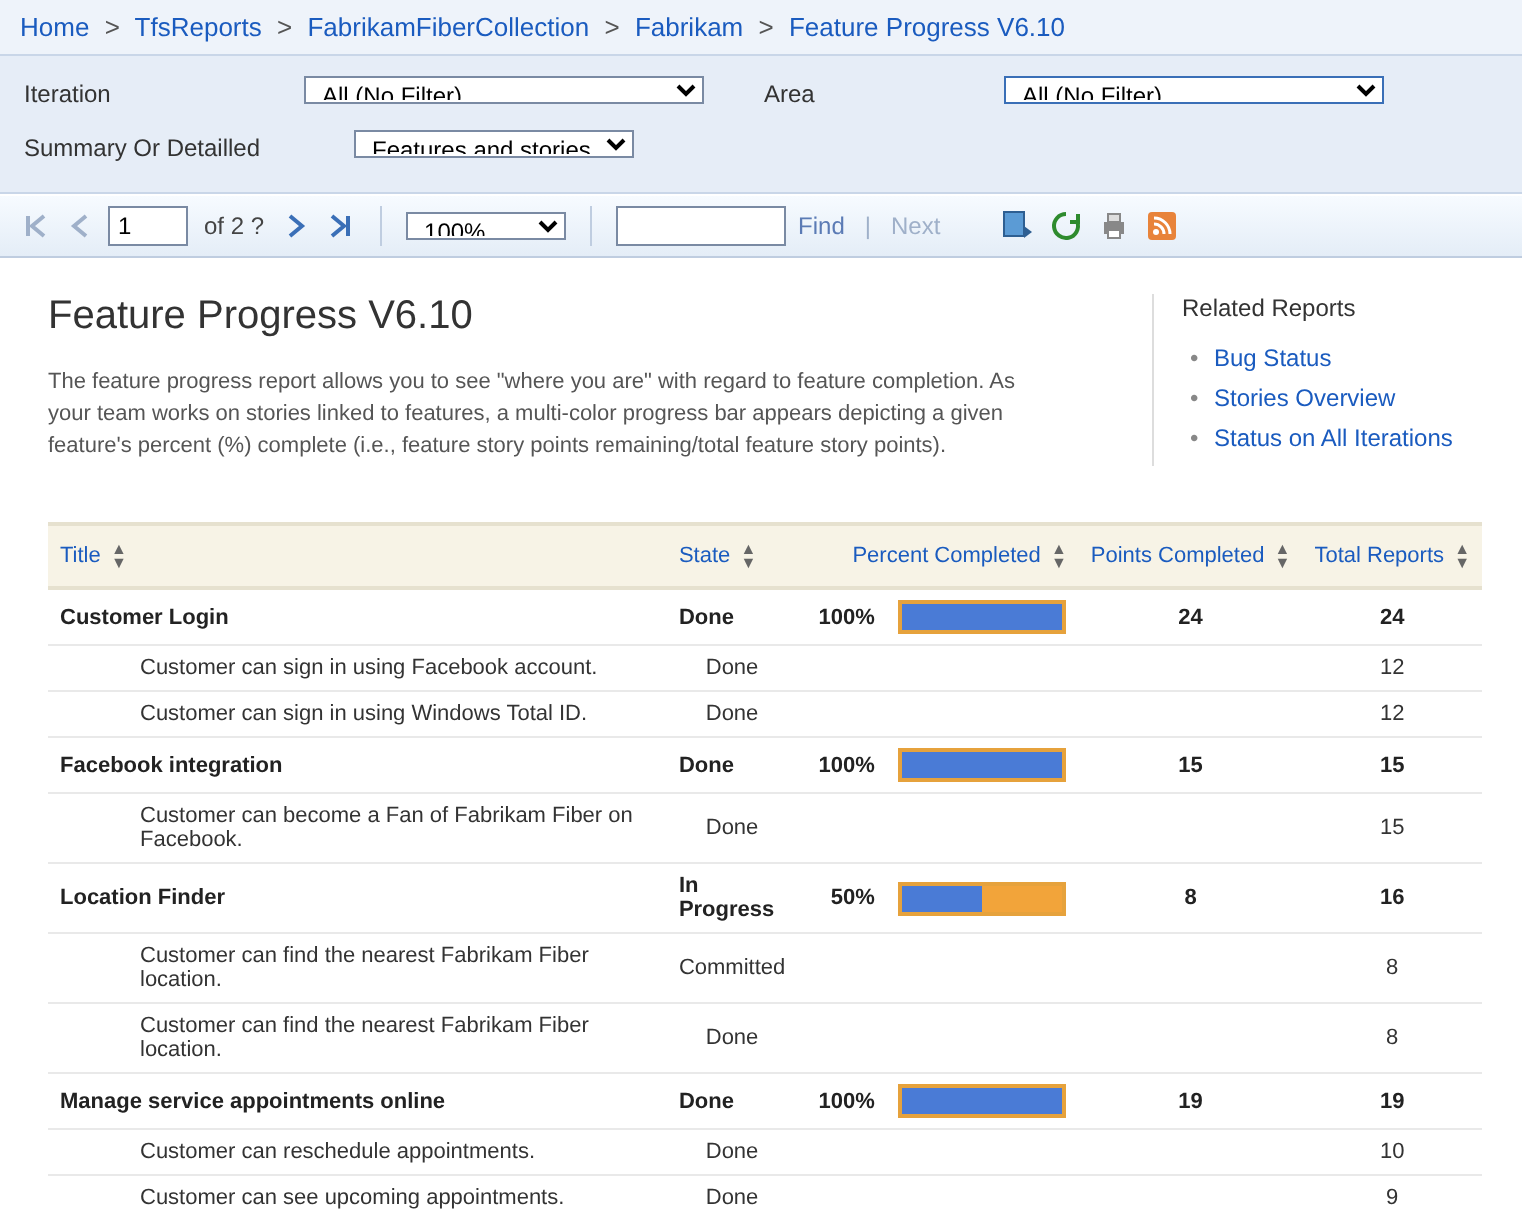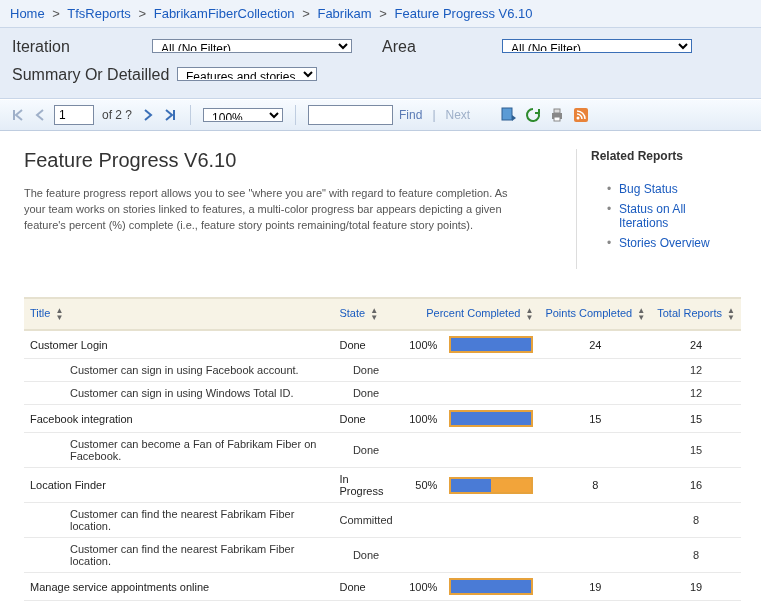--- a/index.html
+++ b/index.html
@@ -30,21 +30,21 @@
     padding: 10px 12px 14px 12px;
   }
   .param-row {
     display: flex;
     align-items: center;
     margin-bottom: 10px;
   }
   .param-row:last-child { margin-bottom: 0; }
   .param-label {
     color: #333;
-    font-size: 16px;
+    font-size: 12px;
   }
   .col1l { width: 140px; }
   .col1c { width: 230px; }
   .col2l { width: 120px; }
   .col2c { width: 180px; }
 
   select {
     font-family: inherit;
     font-size: 12px;
     background: #fff;
@@ -113,25 +113,25 @@
     line-height: 1.45;
     max-width: 500px;
   }
   .related {
     width: 165px;
     border-left: 1px solid #ddd;
     padding-left: 14px;
     font-size: 12px;
   }
   .related-h {
-    font-weight: bold;
+    font-weight: normal;
     color: #333;
     margin-bottom: 8px;
   }
-  .related ul { list-style: none; margin: 16px; padding: 0; }
+  .related ul { list-style: none; margin: 4px; padding: 0; }
   .related li {
     padding: 3px 0 3px 12px;
     position: relative;
   }
   .related li::before {
     content: "•";
     position: absolute;
     left: 0;
     color: #888;
   }
@@ -163,21 +163,21 @@
     margin-left: 2px;
     line-height: 7px;
     font-size: 8px;
     color: #666;
   }
   .grid tbody td {
     padding: 5px 6px;
     border-bottom: 1px solid #e9e9e9;
     vertical-align: middle;
   }
-  .grid tbody tr.feature td { font-weight: normal; color: #222; }
+  .grid tbody tr.feature td { font-weight: bold; color: #222; }
   .grid tbody tr.story td.title-cell { padding-left: 46px; color: #333; }
   .grid td.nr { text-align: center; }
   .grid td.state { color: #333; }
   .grid td.title-cell { width: 360px; }
 
   .bar-wrap {
     border: 2px solid #e6a23c;
     height: 17px;
     width: 84px;
     background: #f2a43a;
@@ -293,22 +293,22 @@
 
 <div class="report">
   <div class="report-main">
     <h1 class="report-title">Feature Progress V6.10</h1>
     <div class="report-desc">The feature progress report allows you to see "where you are" with regard to feature completion. As your team works on stories linked to features, a multi-color progress bar appears depicting a given feature's percent (%) complete (i.e., feature story points remaining/total feature story points).</div>
   </div>
   <div class="related">
     <div class="related-h">Related Reports</div>
     <ul>
       <li><a href="#">Bug Status</a></li>
+      <li><a href="#">Stories Overview</a></li>
       <li><a href="#">Status on All Iterations</a></li>
-      <li><a href="#">Stories Overview</a></li>
     </ul>
   </div>
 </div>
 
 <div class="grid">
   <table>
     <thead>
       <tr>
         <th>
           <span>Title</span>

